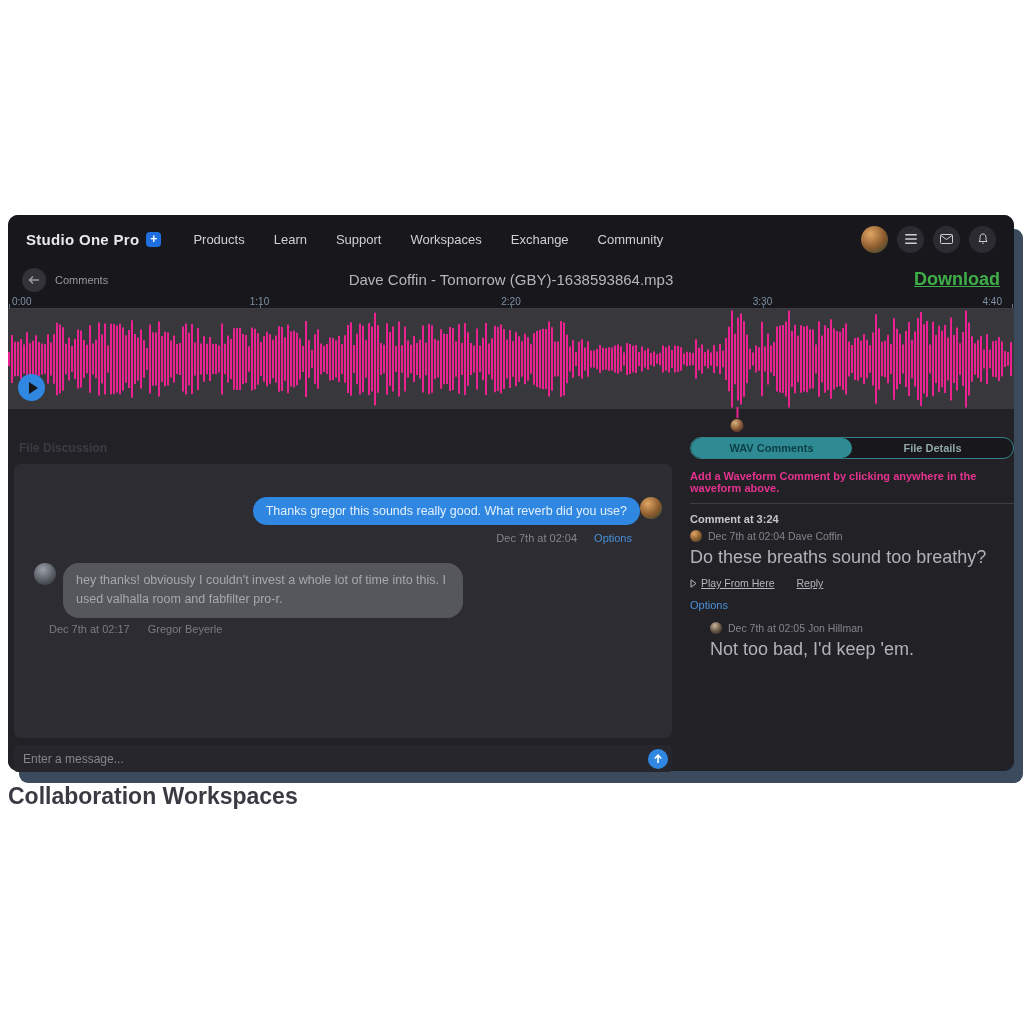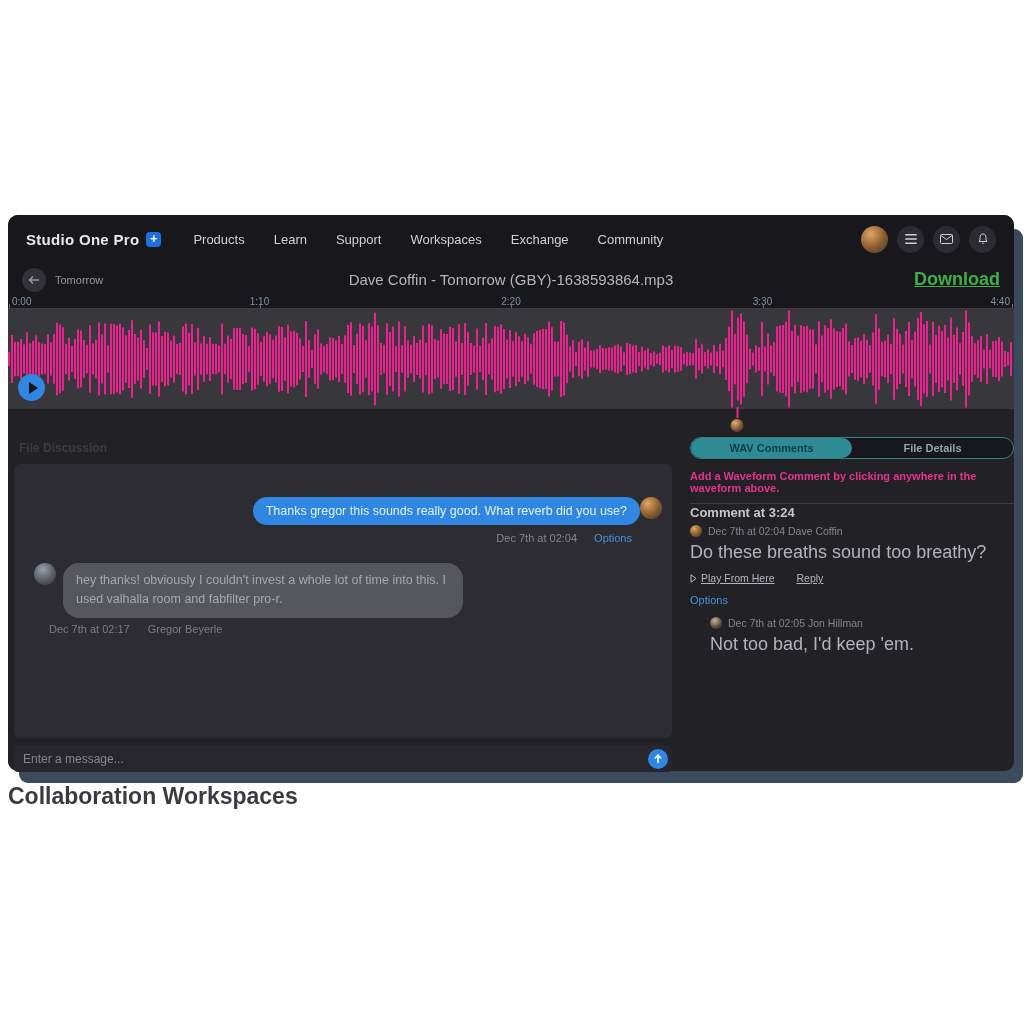--- a/index.html
+++ b/index.html
@@ -76,21 +76,21 @@
               display:flex; align-items:center; justify-content:center; cursor:pointer; flex:none; }
 
   
   .panel { position:absolute; left:682px; top:28px; width:324px; }
   .tabs { display:flex; height:22px; border:1px solid #357f87; border-radius:12px; background:#18181c; }
   .tab { flex:1; display:flex; align-items:center; justify-content:center; font-size:11px; font-weight:700; cursor:pointer; }
   .tab.active { background:#2e8b94; color:#0e3e45; border-radius:11px; }
   .tab.inactive { color:#8fa6a9; }
   .hint { margin-top:11px; font-size:11px; font-weight:700; color:#e5338f; }
   .divider { margin-top:9px; border-top:1px solid #3c3c42; }
-  .c-title { margin-top:1px; font-size:13px; font-weight:700; color:#c6c6cb; }
+  .c-title { margin-top:9px; font-size:11px; font-weight:700; color:#c6c6cb; }
   .c-meta { margin-top:5px; display:flex; align-items:center; gap:6px; font-size:10.5px; color:#85858c; }
   .avatar-12 { width:12px; height:12px; border-radius:50%; flex:none;
                background:radial-gradient(circle at 35% 30%, #e0a663, #8a5a2e 55%, #3a4a32 90%); }
   .avatar-12.jon { background:radial-gradient(circle at 40% 30%, #c9b29a, #5a4a3a 60%, #2c2e33); }
   .c-text { margin-top:5px; font-size:18px; color:#b2b2b9; }
   .c-links { margin-top:9px; display:flex; align-items:center; gap:22px; font-size:10.5px; color:#b6b6bc; }
   .c-link { text-decoration:underline; display:flex; align-items:center; gap:4px; cursor:pointer; }
   .c-options { margin-top:10px; font-size:11px; color:#4a90d9; cursor:pointer; }
   .c-reply { margin-top:11px; margin-left:20px; }
 
@@ -137,31 +137,31 @@
       </div>
     </div>
   </div>
 
   <div class="titlerow">
     <div class="back-btn">
       <svg width="12" height="10" viewBox="0 0 12 10">
         <path d="M11 5 H1.5 M5 1.5 L1.5 5 L5 8.5" fill="none" stroke="#9a9aa0" stroke-width="1.4"></path>
       </svg>
     </div>
-    <span class="back-label">Tomorrow</span>
+    <span class="back-label">Comments</span>
     <div class="file-title">Dave Coffin - Tomorrow (GBY)-1638593864.mp3</div>
     <span class="download">Download</span>
   </div>
 
   <div class="ruler">
     <span class="tlabel" style="left:4px">0:00</span>
     <span class="tlabel c" style="left:25%">1:10</span>
     <span class="tlabel c" style="left:50%">2:20</span>
     <span class="tlabel c" style="left:75%">3:30</span>
-    <span class="tlabel" style="right:4px">4:40</span>
+    <span class="tlabel" style="right:12px">4:40</span>
     <span class="tick" style="left:1px"></span>
     <span class="tick" style="left:25%"></span>
     <span class="tick" style="left:50%"></span>
     <span class="tick" style="left:75%"></span>
     <span class="tick" style="right:1px"></span>
   </div>
 
   <div class="waveform">
     <svg width="1006" height="100" viewBox="0 0 1006 100">
       <path id="wavepath" d="M1 42.9V57.1M4 25.9V74.1M7 32.7V67.3M10 32.8V67.2M13 30.1V69.9M16 35.4V64.6M19 23.3V76.7M22 34.2V65.8M25 31.8V68.2M28 26.3V73.7M31 33.0V67.0M34 34.4V65.6M37 35.3V64.7M40 25.4V74.6M43 33.5V66.5M46 25.2V74.8M49 13.7V86.3M52 15.5V84.5M55 18.3V81.7M58 34.8V65.2M61 28.5V71.5M64 37.0V63.0M67 29.9V70.1M70 20.6V79.4M73 21.5V78.5M76 30.9V69.1M79 35.7V64.3M82 16.2V83.8M85 34.4V65.6M88 30.7V69.3M91 13.5V86.5M94 25.4V74.6M97 14.5V85.5M100 36.3V63.7M103 14.7V85.3M106 15.0V85.0M109 16.5V83.5M112 14.8V85.2M115 18.6V81.4M118 26.2V73.8M121 20.9V79.1M124 11.2V88.8M127 25.1V74.9M130 28.4V71.6M133 20.6V79.4M136 31.3V68.7M139 39.0V61.0M142 15.4V84.6M145 23.3V76.7M148 23.6V76.4M151 12.5V87.5M154 26.9V73.1M157 22.8V77.2M160 23.5V76.5M163 31.4V68.6M166 26.4V73.6M169 35.1V64.9M172 33.9V66.1M175 17.5V82.5M178 14.4V85.6M181 23.8V76.2M184 15.1V84.9M187 33.4V66.6M190 19.1V80.9M193 34.4V65.6M196 27.2V72.8M199 34.7V65.3M202 28.1V71.9M205 34.9V65.1M208 34.8V65.2M211 36.5V63.5M214 14.4V85.6M217 34.8V65.2M220 26.6V73.4M223 29.9V70.1M226 19.3V80.7M229 19.0V81.0M232 19.1V80.9M235 25.0V75.0M238 25.9V74.1M241 37.2V62.8M244 18.4V81.6M247 19.7V80.3M250 24.3V75.7M253 32.9V67.1M256 27.2V72.8M259 22.7V77.3M262 25.3V74.7M265 30.7V69.3M268 26.4V73.6M271 17.2V82.8M274 18.0V82.0M277 28.2V71.8M280 15.7V84.3M283 22.6V77.4M286 21.7V78.3M289 23.8V76.2M292 29.5V70.5M295 36.9V63.1M298 12.0V88.0M301 31.2V68.8M304 41.0V59.0M307 25.3V74.7M310 20.3V79.7M313 34.5V65.5M316 37.1V62.9M319 35.1V64.9M322 28.4V71.6M325 29.0V71.0M328 31.4V68.6M331 27.1V72.9M334 34.9V65.1M337 26.3V73.7M340 16.1V83.9M343 13.2V86.8M346 35.9V64.1M349 24.7V75.3M352 14.4V85.6M355 16.8V83.2M358 31.2V68.8M361 14.0V86.0M364 17.4V82.6M367 3.7V96.3M370 16.2V83.8M373 34.1V65.9M376 35.8V64.2M379 14.3V85.7M382 22.9V77.1M385 17.5V82.5M388 37.1V62.9M391 12.5V87.5M394 36.3V63.7M397 17.6V82.4M400 31.4V68.6M403 35.8V64.2M406 27.0V73.0M409 34.1V65.9M412 30.5V69.5M415 16.5V83.5M418 33.8V66.2M421 14.8V85.2M424 16.3V83.7M427 30.0V70.0M430 31.5V68.5M433 20.2V79.8M436 24.8V75.2M439 24.9V75.1M442 17.9V82.1M445 18.9V81.1M448 32.2V67.8M451 15.2V84.8M454 34.0V66.0M457 14.1V85.9M460 23.3V76.7M463 34.1V65.9M466 36.6V63.4M469 19.4V80.6M472 36.7V63.3M475 28.7V71.3M478 14.1V85.9M481 34.5V65.5M484 29.4V70.6M487 16.7V83.3M490 18.0V82.0M493 15.6V84.4M496 19.9V80.1M499 30.4V69.6M502 21.0V79.0M505 32.2V67.8M508 22.7V77.3M511 27.3V72.7M514 32.2V67.8M517 24.8V75.2M520 28.2V71.8M523 35.3V64.7M526 24.2V75.8M529 21.9V78.1M532 20.7V79.3M535 19.7V80.3M538 20.1V79.9M541 12.6V87.4M544 18.3V81.7M547 32.6V67.4M550 32.6V67.4M553 12.0V88.0M556 13.5V86.5M559 25.8V74.2M562 37.5V62.5M565 31.2V68.8M568 43.1V56.9M571 32.8V67.2M574 30.3V69.7M577 38.6V61.4M580 32.3V67.7M583 41.6V58.4M586 41.4V58.6M589 40.1V59.9M592 36.0V64.0M595 38.8V61.2M598 39.3V60.7M601 38.3V61.7M604 38.5V61.5M607 36.6V63.4M610 35.4V64.6M613 37.6V62.4M616 43.5V56.5M619 34.1V65.9M622 35.1V64.9M625 36.8V63.2M628 36.0V64.0M631 43.1V56.9M634 37.4V62.6M637 41.5V58.5M640 39.2V60.8M643 44.1V55.9M646 42.4V57.6M649 45.2V54.8M652 43.7V56.3M655 36.4V63.6M658 38.4V61.6M661 36.6V63.4M664 41.1V58.9M667 36.6V63.4M670 36.9V63.1M673 38.3V61.7M676 44.5V55.5M679 42.7V57.3M682 43.4V56.6M685 44.1V55.9M688 30.2V69.8M691 38.7V61.3M694 35.5V64.5M697 43.0V57.0M700 40.6V59.4M703 43.5V56.5M706 36.0V64.0M709 42.4V57.6M712 35.1V64.9M715 41.7V58.3M718 29.0V71.0M721 17.7V82.3M724 1.5V98.5M727 24.7V75.3M730 8.6V91.4M733 4.6V95.4M736 12.3V87.7M739 25.7V74.3M742 39.8V60.2M745 43.5V56.5M748 36.6V63.4M751 38.2V61.8M754 12.7V87.3M757 37.6V62.4M760 24.5V75.5M763 36.6V63.4M766 32.9V67.1M769 17.5V82.5M772 16.4V83.6M775 16.1V83.9M778 12.5V87.5M781 1.5V98.5M784 22.1V77.9M787 15.7V84.3M790 26.8V73.2M793 16.3V83.7M796 17.5V82.5M799 16.7V83.3M802 20.3V79.7M805 20.6V79.4M808 35.6V64.4M811 12.3V87.7M814 26.6V73.4M817 16.2V83.8M820 18.9V81.1M823 10.3V89.7M826 19.6V80.4M829 22.0V78.0M832 22.8V77.2M835 19.0V81.0M838 14.5V85.5M841 32.6V67.4M844 36.0V64.0M847 29.1V70.9M850 28.3V71.7M853 31.8V68.2M856 24.9V75.1M859 30.7V69.3M862 36.2V63.8M865 23.6V76.4M868 5.2V94.8M871 19.2V80.8M874 32.8V67.2M877 31.7V68.3M880 25.8V74.2M883 35.1V64.9M886 9.3V90.7M889 19.7V80.3M892 24.9V75.1M895 35.6V64.4M898 22.0V78.0M901 12.9V87.1M904 30.8V69.2M907 22.4V77.6M910 9.0V91.0M913 3.1V96.9M916 15.6V84.4M919 11.9V88.1M922 35.5V64.5M925 12.7V87.3M928 26.0V74.0M931 16.7V83.3M934 21.8V78.2M937 16.1V83.9M940 28.4V71.6M943 8.5V91.5M946 26.0V74.0M949 18.4V81.6M952 34.2V65.8M955 23.0V77.0M958 1.5V98.5M961 13.4V86.6M964 27.2V72.8M967 34.3V65.7M970 31.2V68.8M973 27.0V73.0M976 40.4V59.6M979 25.0V75.0M982 40.8V59.2M985 32.3V67.7M988 31.8V68.2M991 27.9V72.1M994 32.4V67.6M997 42.1V57.9M1000 43.2V56.8M1003 33.1V66.9" stroke-width="2" fill="none" stroke="#ea2290"></path>

